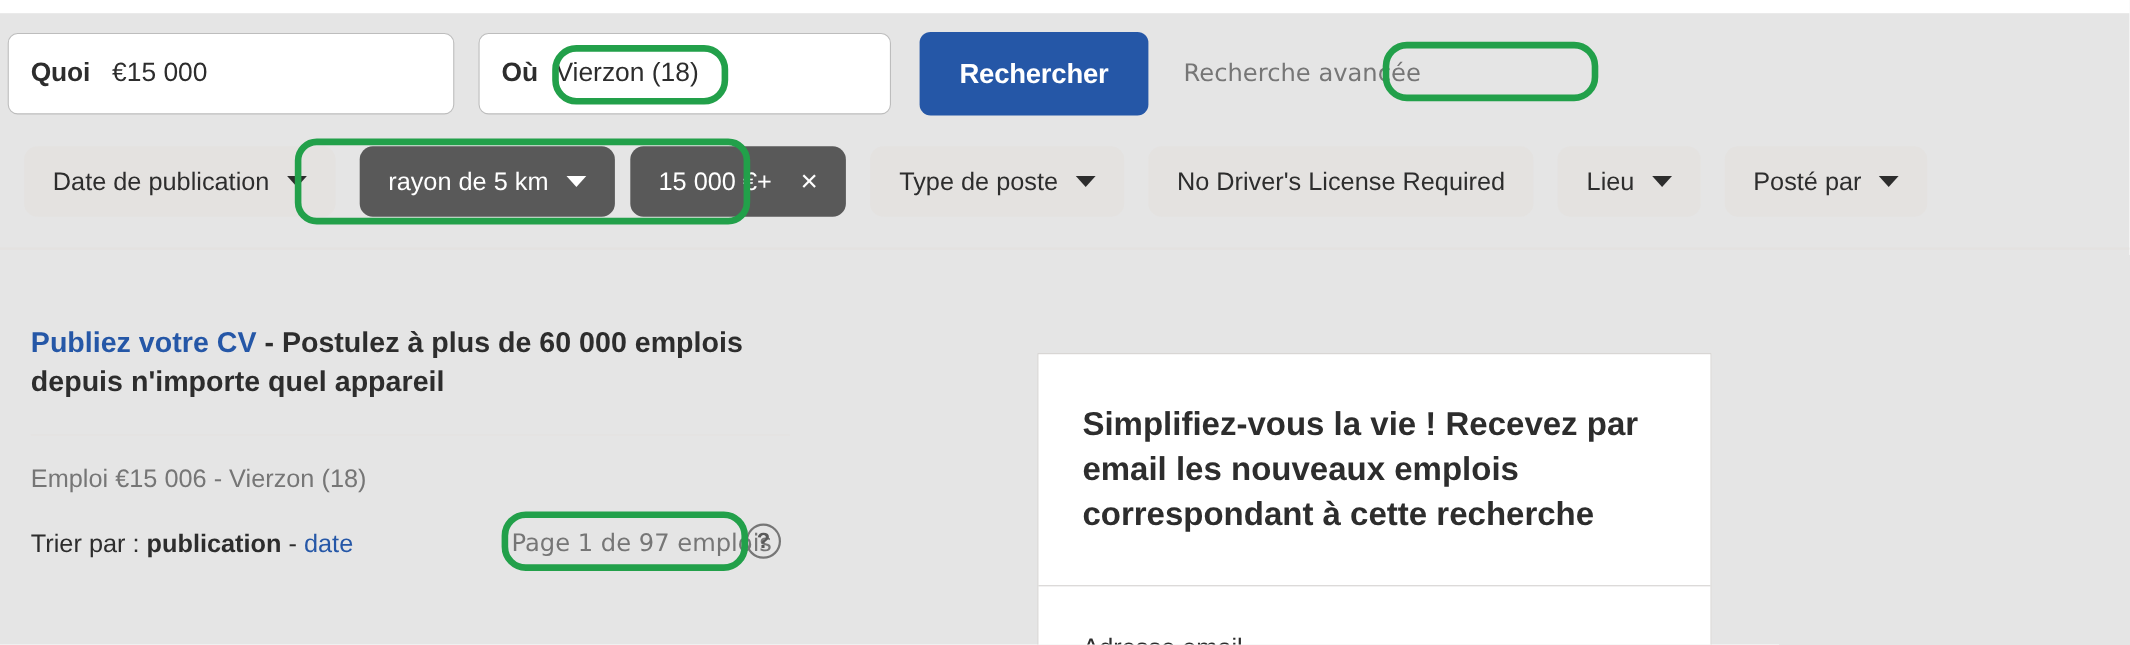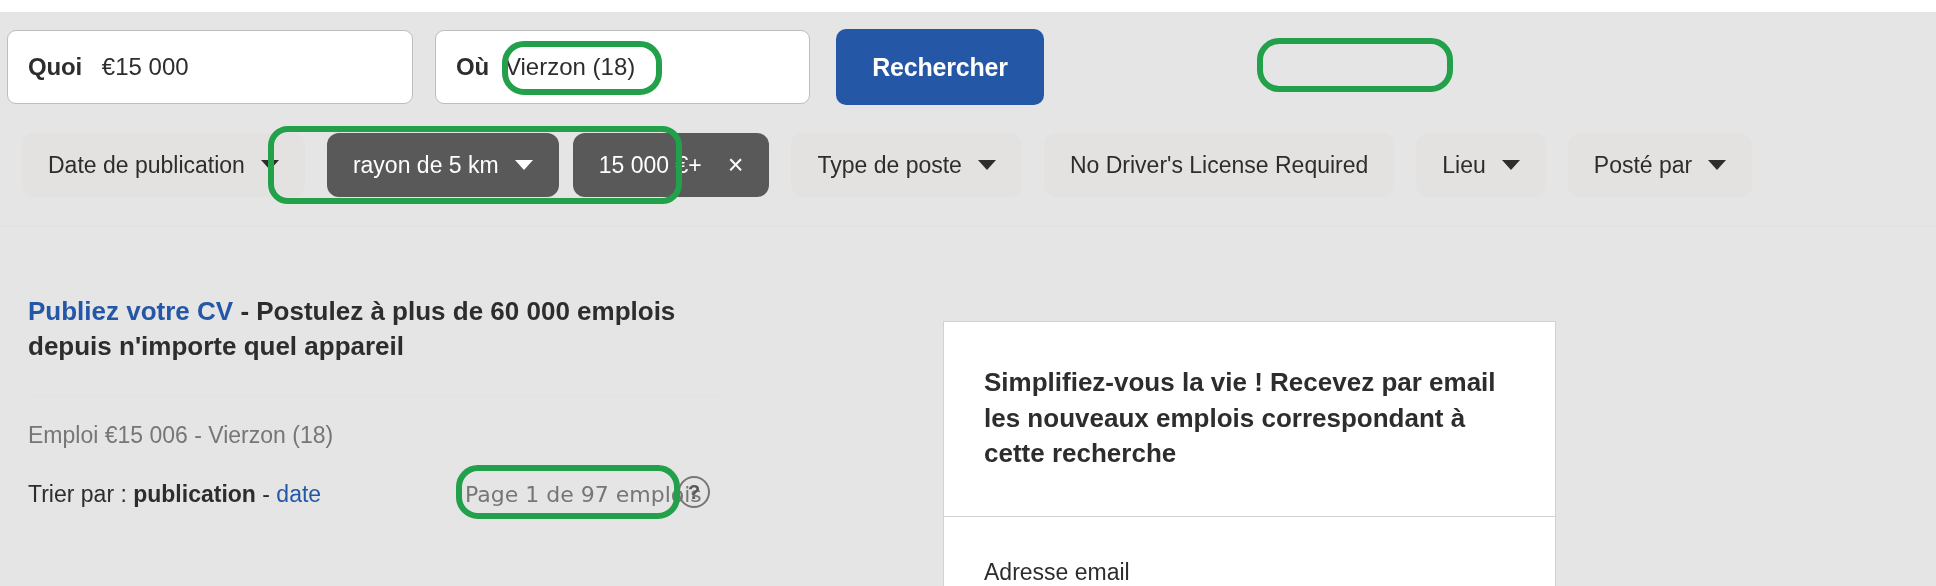--- a/index.html
+++ b/index.html
@@ -249,21 +249,21 @@
     left: 943px; top: 309px;
     width: 613px;
     border: 1px solid #d4d2d0;
     background: #ffffff;
   }
   .email-panel-top {
     padding: 43px 40px 44px 40px;
     border-bottom: 1px solid #d4d2d0;
   }
   .email-headline {
-    font-size: 26px;
+    font-size: 30px;
     font-weight: 700;
     line-height: 1.37;
     color: #2d2d2d;
     font-family: "Liberation Sans", sans-serif;
   }
   .email-panel-bottom {
     padding: 42px 40px 30px 40px;
   }
   .email-label {
     font-size: 23px;
@@ -284,20 +284,21 @@
     </div>
 
     <div class="search-field field-where">
       <span class="field-label">Où</span>
       <span class="field-value">Vierzon (18)</span>
       <span class="hl" style="left:66px; top:10px; width:160px; height:54px; border-radius:22px;"></span>
     </div>
 
     <button class="btn-search">Rechercher</button>
 
+    <span class="link-advanced">Recherche avancée</span>
     <span class="hl" style="left:1257px; top:26px; width:196px; height:54px; border-radius:22px;"></span>
   </div>
 
   <div class="filter-row">
 
     <div class="chip-gap"></div>
 
     <div class="chip chip-light">
       <span>Date de publication</span>
       <span class="caret"></span>

